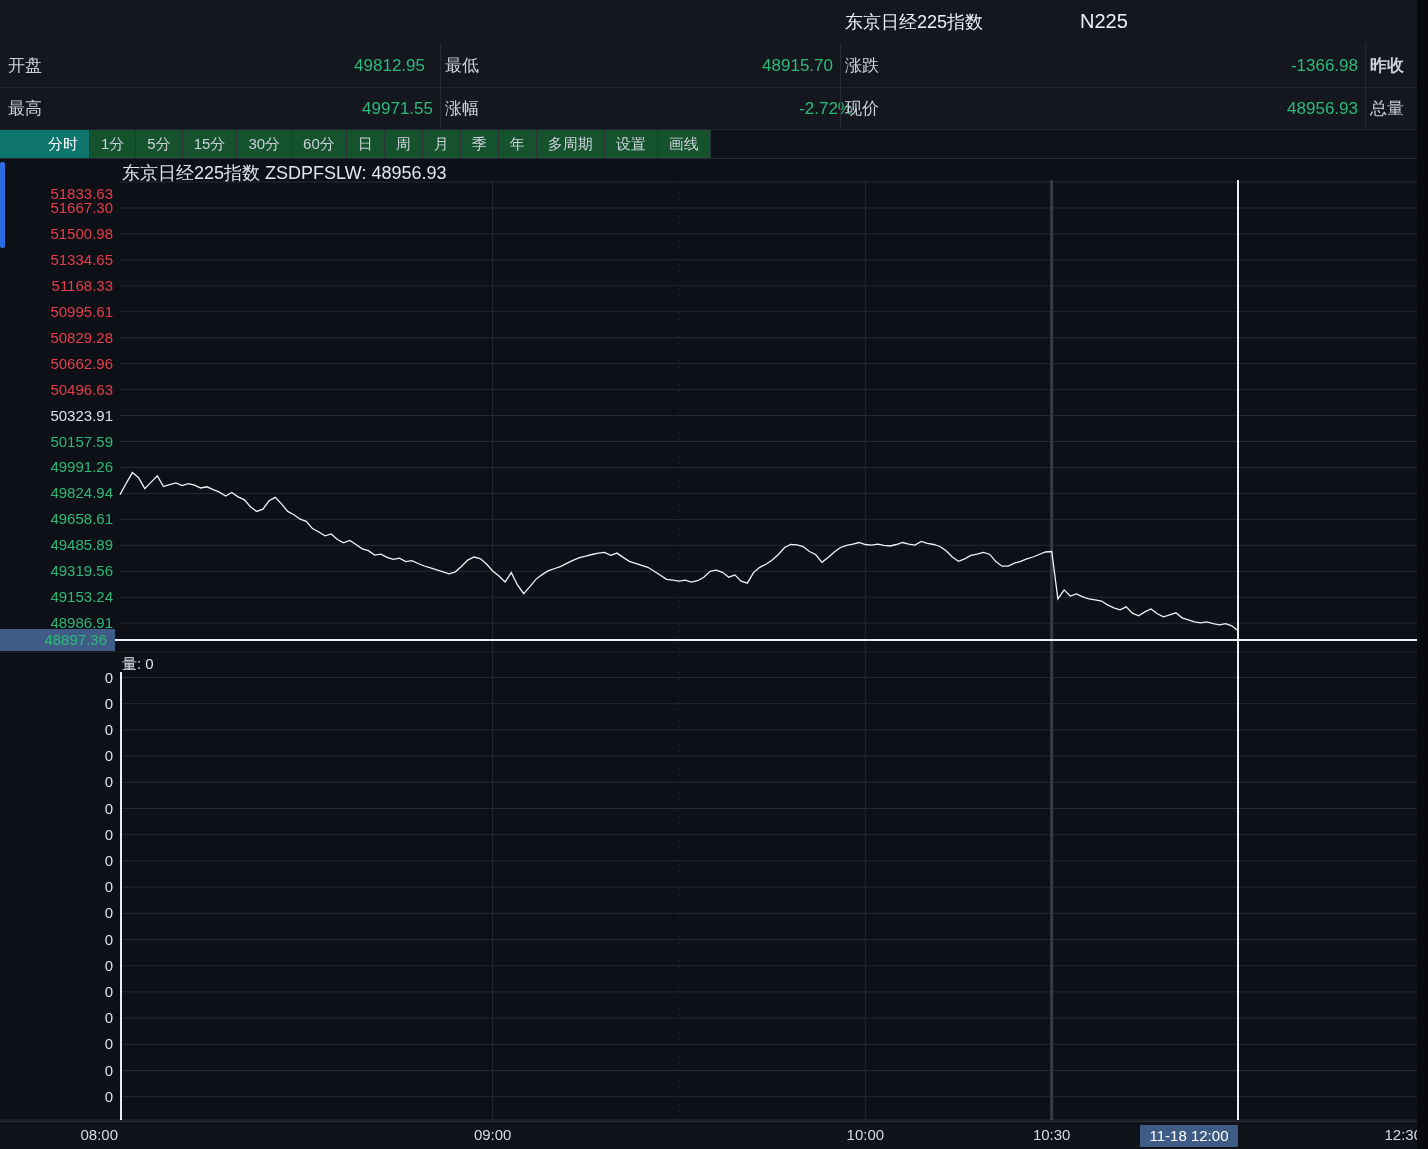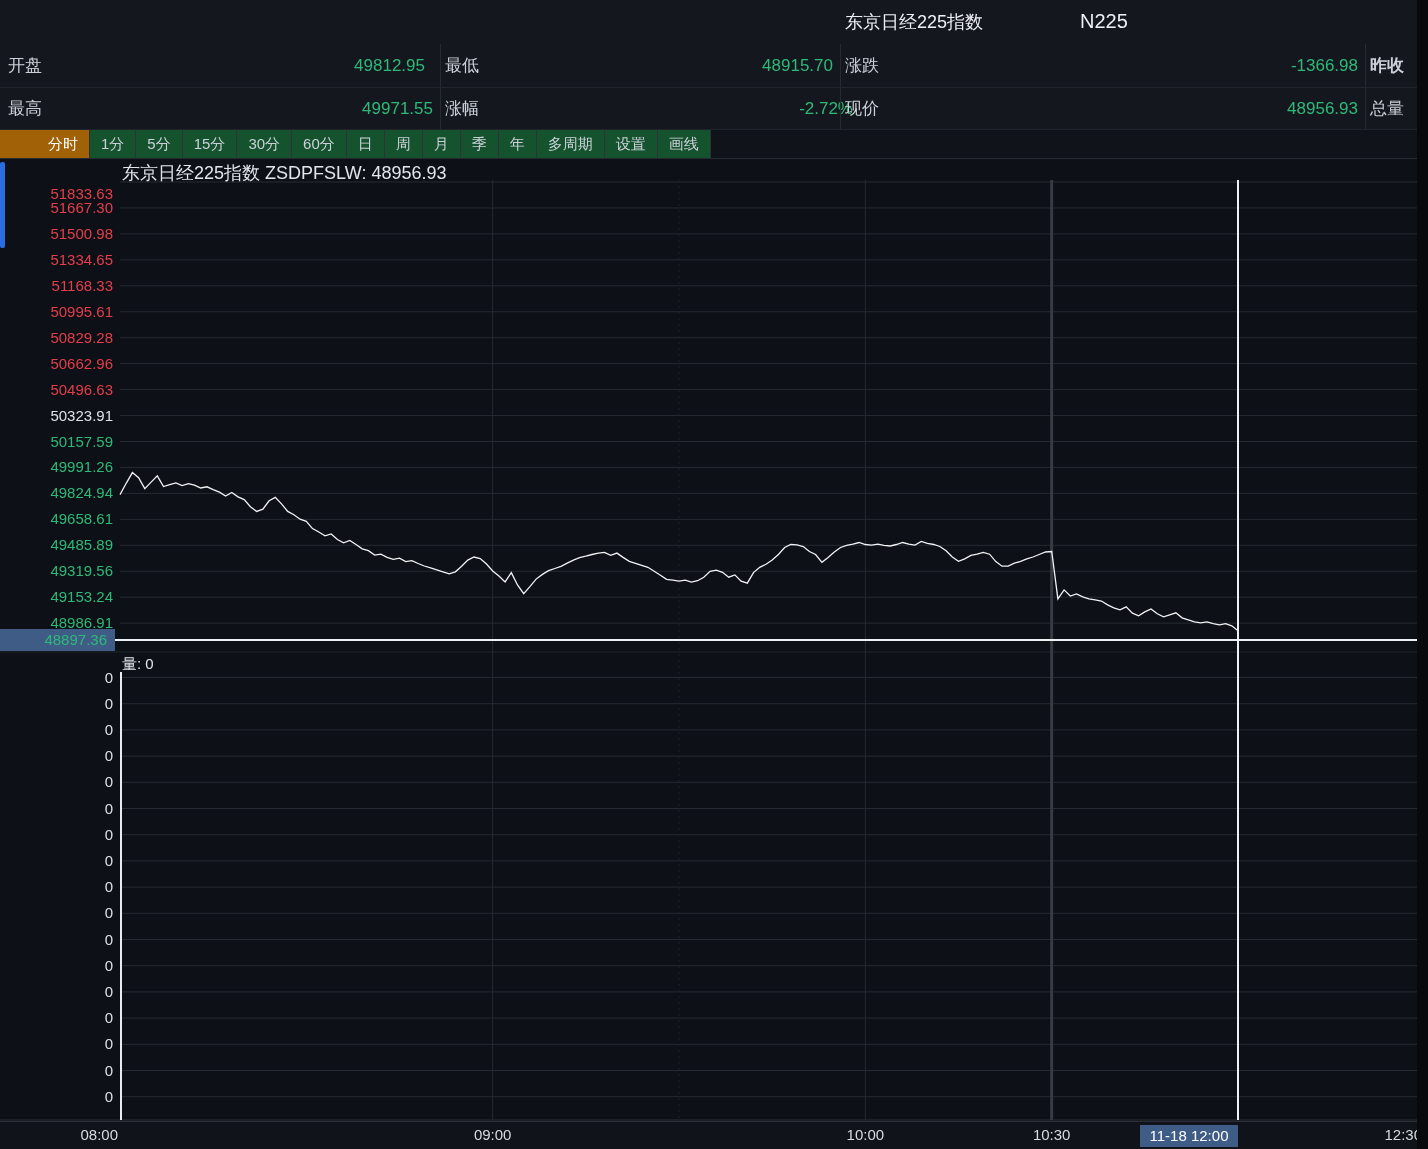--- a/index.html
+++ b/index.html
@@ -10,21 +10,21 @@
   .titlebar{left:0;top:0;width:1428px;height:44px;background:#14171e;border-bottom:1px solid #262a33;}
   .t-main{left:845px;top:10px;font-size:18px;color:#edf0f4;}
   .t-code{left:1080px;top:10px;font-size:20px;color:#edf0f4;}
   
   .infobar{left:0;top:44px;width:1428px;height:86px;background:#14171e;}
   .info-label{font-size:17px;color:#ccd1d9;height:43px;line-height:43px;}
   .info-value{font-size:17px;height:43px;line-height:43px;text-align:right;color:#2eb978;}
   
   .tabbar{left:0;top:130px;width:1428px;height:28px;background:#10131a;border-bottom:1px solid #262a33;display:flex;}
   .tab{height:28px;line-height:28px;padding:0 11px;font-size:15px;color:#ccd1d9;border-right:1px solid #2e323b;background:#14532d;cursor:default;white-space:nowrap;}
-  .tab.active{background:#a16207;color:#ffffff;padding-left:48px;}
+  .tab.active{background:#0f766e;color:#ffffff;padding-left:48px;}
   
   .overlay-title{left:122px;top:161px;font-size:18px;color:#e2e6ec;white-space:nowrap;z-index:5;}
   .y-label{position:absolute;width:111px;text-align:right;font-size:15px;line-height:16px;z-index:4;}
   .tone-up{color:#e43e4b;} .tone-down{color:#2eb978;} .tone-flat{color:#dde1e7;}
   .vol-title{left:122px;top:655px;font-size:15px;color:#e2e6ec;z-index:5;}
   .price-tag{left:0;top:629px;width:107px;height:22px;line-height:22px;background:#3e5c85;color:#2eb978;
              font-size:15px;text-align:right;padding-right:8px;z-index:6;}
   .blue-strip{left:0;top:162px;width:5px;height:86px;background:#2b6ce4;border-radius:2px;z-index:7;}
   
   .xaxis{left:0;top:1121px;width:1428px;height:28px;background:#10131a;border-top:1px solid #2a2e37;}

